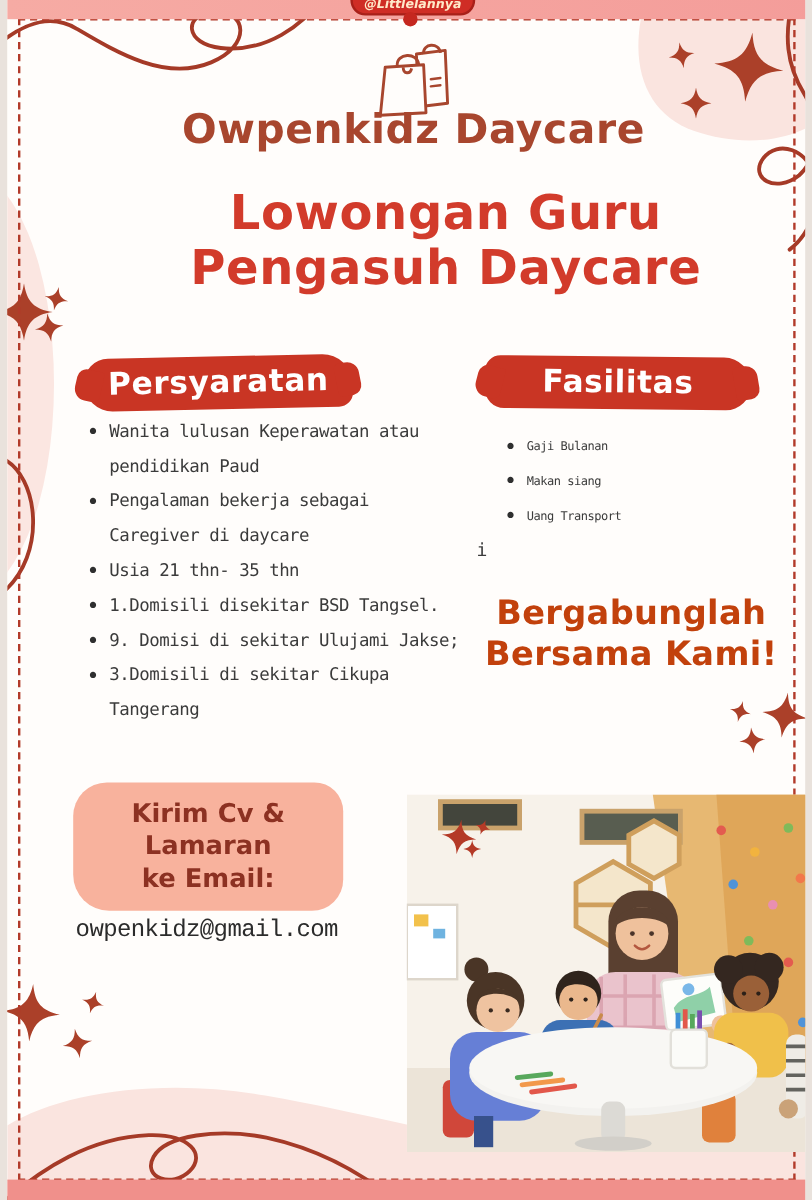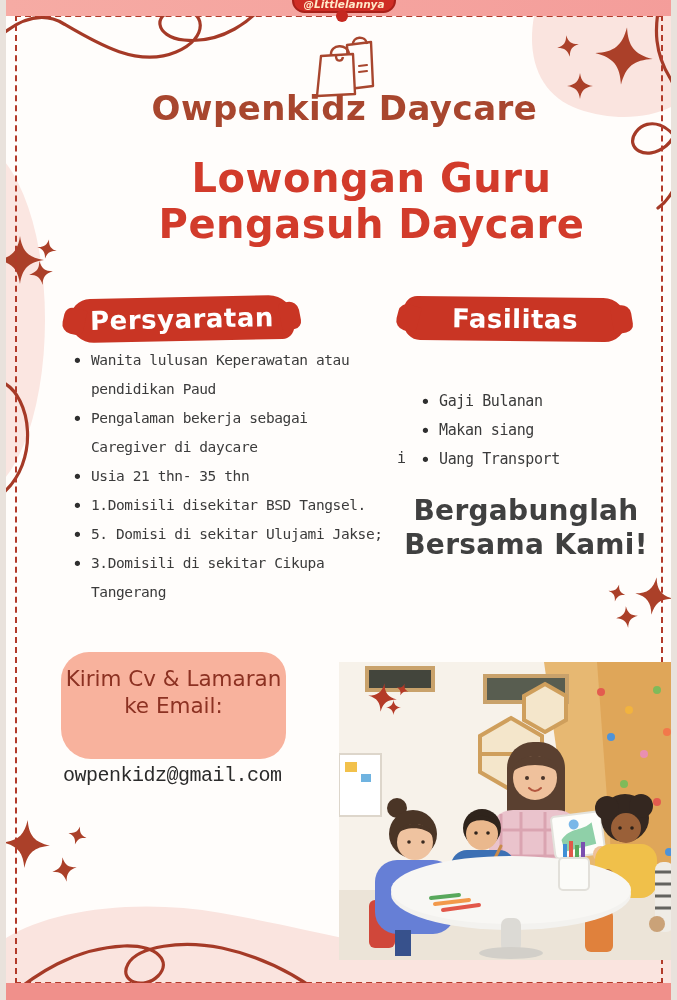--- a/index.html
+++ b/index.html
@@ -39,32 +39,32 @@
   .badge.req{left:64px;top:297px;width:224px;border-radius:24px 30px 14px 28px;transform:rotate(-1.2deg);}
   .badge.fac{left:398px;top:297px;width:222px;border-radius:16px 28px 26px 20px;transform:rotate(.6deg);}
   .badge::before{content:"";position:absolute;left:-7px;top:9px;width:22px;height:26px;
     background:inherit;border-radius:8px 2px 6px 10px;transform:rotate(14deg);}
   .badge::after{content:"";position:absolute;right:-6px;top:7px;width:20px;height:28px;
     background:inherit;border-radius:4px 10px 8px 4px;transform:rotate(-10deg);}
   
   ul.flyer-list{position:absolute;margin:0;padding:0;list-style:none;z-index:5;
     font-family:"DejaVu Sans Mono",monospace;color:#3b3b3b;}
   ul.req-list{left:64px;top:346px;width:314px;font-size:14.5px;line-height:29px;letter-spacing:-.4px;}
-  ul.fac-list{left:412px;top:358px;width:216px;font-size:15px;line-height:29px;letter-spacing:-.4px;margin-top:29px;}
+  ul.fac-list{left:412px;top:358px;width:216px;font-size:10px;line-height:29px;letter-spacing:-.4px;}
   ul.flyer-list li{position:relative;padding-left:21px;}
   ul.flyer-list li::before{content:"•";position:absolute;left:2px;top:0;font-size:18px;color:#2f2f2f;}
   .stray{position:absolute;left:391px;top:449px;font-family:"DejaVu Sans Mono",monospace;
     font-size:15px;color:#3b3b3b;z-index:5;}
   
   .cta{position:absolute;left:398px;top:494px;width:244px;text-align:center;
-    color:#404040;font-size:28px;line-height:34px;font-weight:bold;z-index:5;letter-spacing:.3px;}
+    color:#c2410c;font-size:28px;line-height:34px;font-weight:bold;z-index:5;letter-spacing:.3px;}
   
   .email-box{position:absolute;left:55px;top:652px;width:225px;height:107px;
     background:#f8b29d;border-radius:28px 24px 26px 30px;z-index:5;
-    text-align:center;color:#8c3122;font-size:21.5px;line-height:27px;font-weight:normal;
+    text-align:center;color:#8c3122;font-size:21.5px;line-height:27px;font-weight:bold;
     padding-top:13px;box-sizing:border-box;}
   .email{position:absolute;left:57px;top:764px;width:240px;z-index:5;
     font-family:Liberation Mono, monospace;font-size:20px;letter-spacing:-.5px;color:#2b2b2b;}
   
   .photo{position:absolute;left:333px;top:662px;width:335px;height:298px;z-index:5;
     overflow:hidden;}
 </style>
 </head>
 <body>
 
@@ -175,21 +175,21 @@
   </div>
   <div class="badge fac">
     <span>Fasilitas</span>
   </div>
 
   <ul class="flyer-list req-list">
       <li>Wanita lulusan Keperawatan atau pendidikan Paud</li>
       <li>Pengalaman bekerja sebagai Caregiver di daycare</li>
       <li>Usia 21 thn- 35 thn</li>
       <li>1.Domisili disekitar BSD Tangsel.</li>
-      <li>5. Domisi di sekitar Ulujami Jakse;</li>
+      <li>9. Domisi di sekitar Ulujami Jakse;</li>
       <li>3.Domisili di sekitar Cikupa Tangerang</li>
     </ul>
   <ul class="flyer-list fac-list">
       <li>Gaji Bulanan</li>
       <li>Makan siang</li>
       <li>Uang Transport</li>
     </ul>
   <div class="stray">i</div>
 
   <div class="cta">

